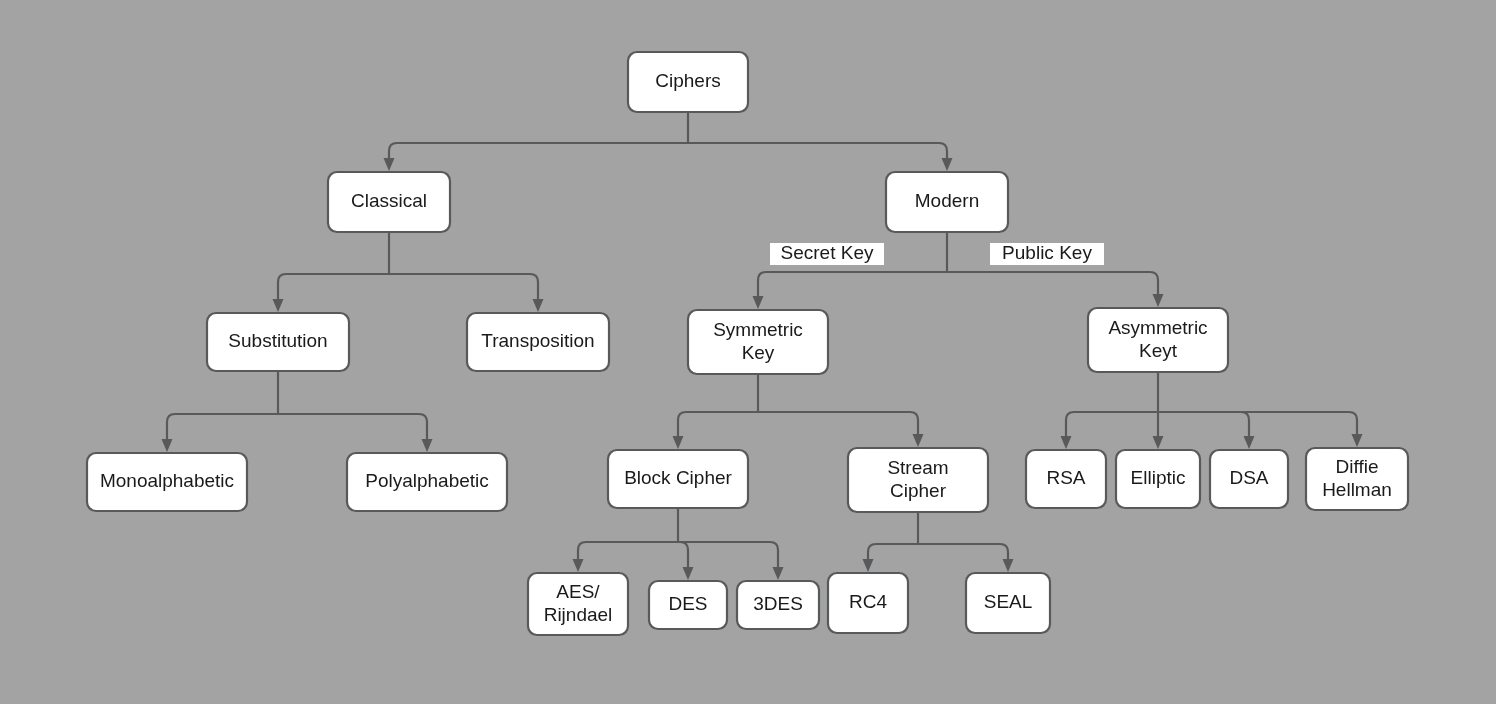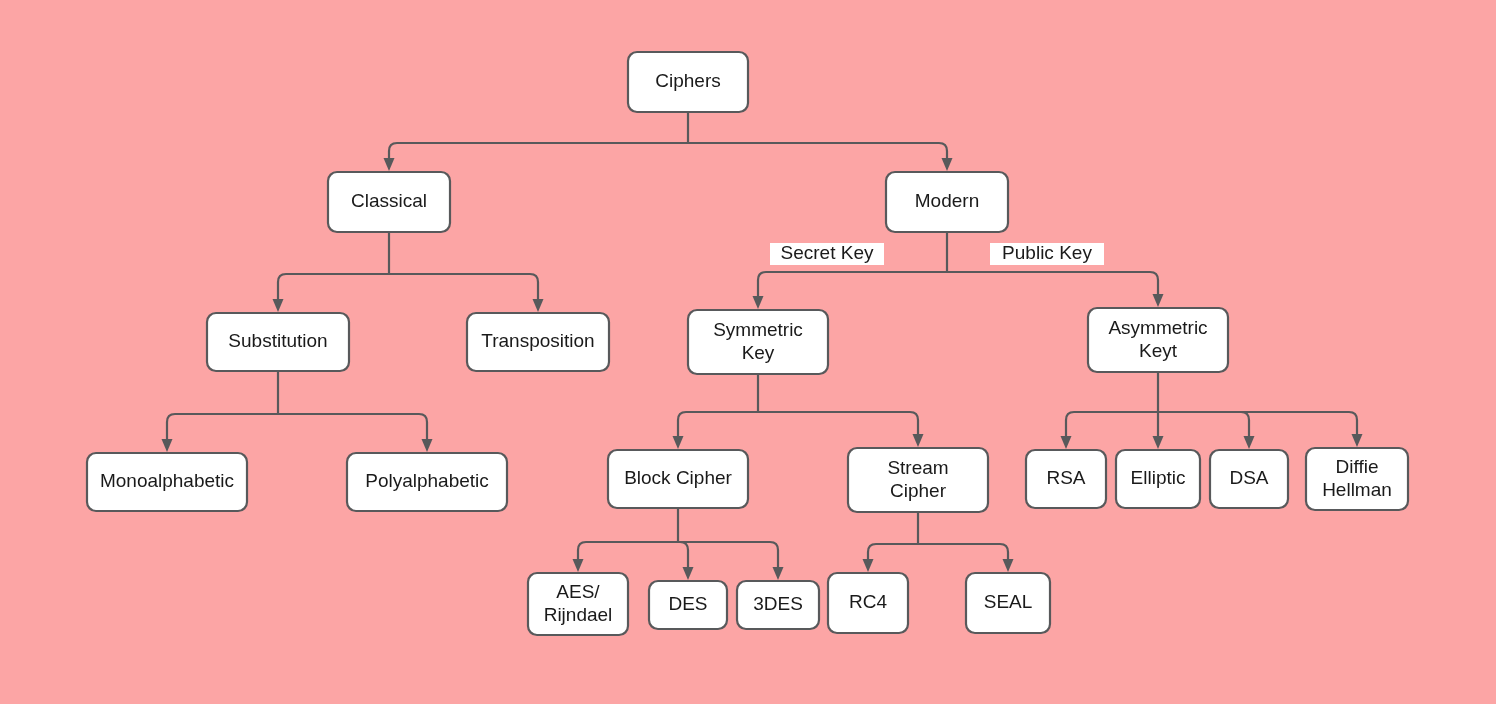--- a/index.html
+++ b/index.html
@@ -10,21 +10,21 @@
   body {
     width: 1496px;
     height: 704px;
     font-family: "Liberation Sans", sans-serif;
     overflow: hidden;
   }
   #diagram-root {
     position: relative;
     width: 1496px;
     height: 704px;
-    background: #fca5a5;
+    background: #a3a3a3;
   }
   svg#flow {
     position: absolute;
     left: 0;
     top: 0;
     width: 1496px;
     height: 704px;
     display: block;
   }
   .node-rect {

